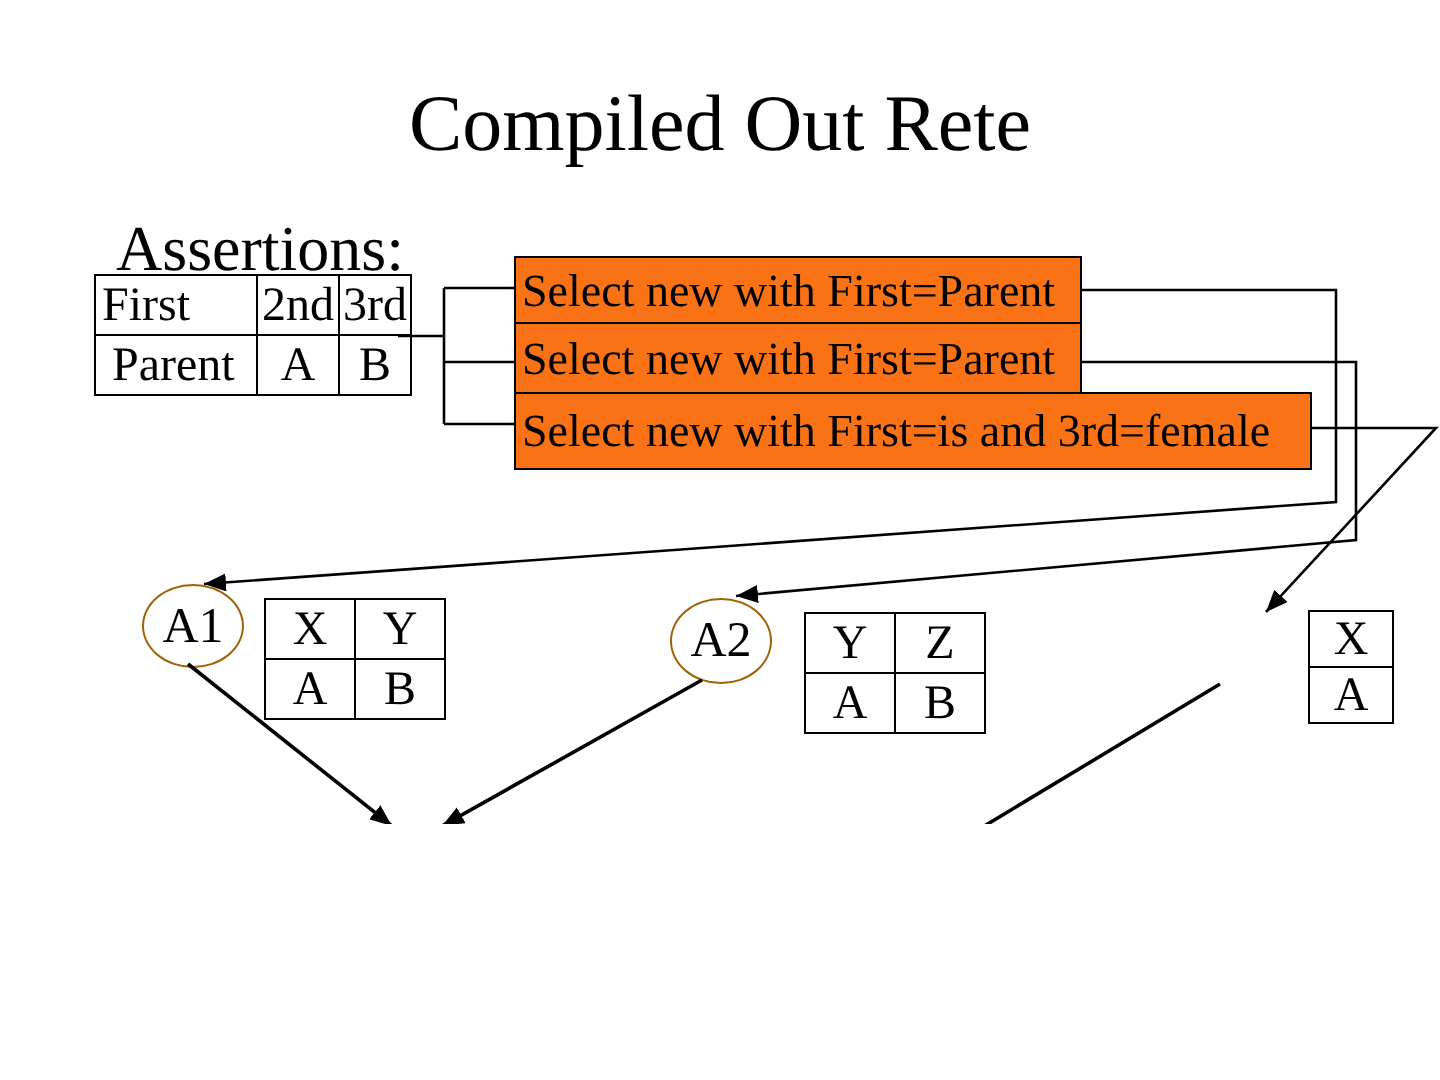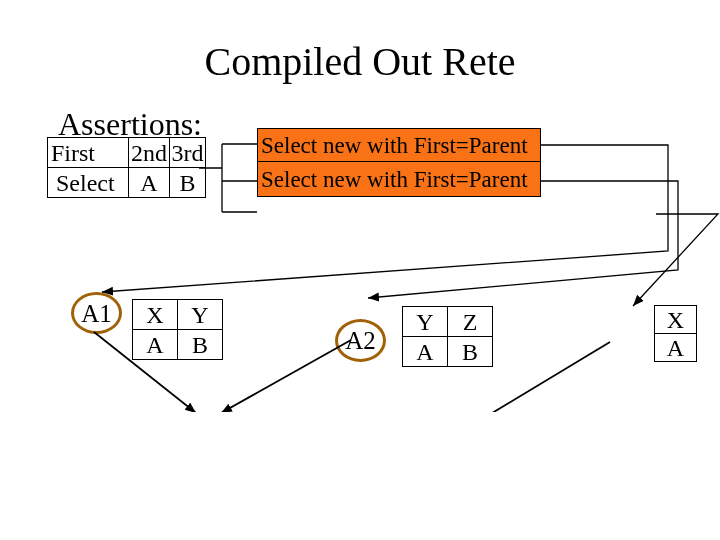--- a/index.html
+++ b/index.html
@@ -61,32 +61,32 @@
     padding-left: 3px;
     white-space: nowrap;
     box-sizing: border-box;
   }
   #select-box-1 { left: 257px; top: 128px; width: 284px; height: 34px; }
   #select-box-2 { left: 257px; top: 161px; width: 284px; height: 36px; }
   #select-box-3 { left: 257px; top: 196px; width: 399px; height: 39px; }
 
   
   .node {
-    border: 3px solid #a16207;
+    border: 1px solid #a16207;
     border-radius: 50%;
     display: flex;
     align-items: center;
     justify-content: center;
     font-size: 25px;
     line-height: 1;
     box-sizing: border-box;
     background: transparent;
   }
   #node-a1 { left: 71px;  top: 292px; width: 51px; height: 42px; }
-  #node-a2 { left: 335px; top: 299px; width: 51px; height: 43px; margin-top: 20px; }
+  #node-a2 { left: 335px; top: 299px; width: 51px; height: 43px; }
   #node-a3 { left: 594px; top: 299px; width: 50px; height: 44px; }
   #node-b1 { left: 186px; top: 429px; width: 43px; height: 50px; }
   #node-b2 { left: 425px; top: 431px; width: 46px; height: 51px; }
 
   
   #memory-a1 { left: 132px; top: 299px; }
   #memory-a2 { left: 402px; top: 306px; }
   #memory-a3 { left: 654px; top: 305px; }
   #memory-a1 td, #memory-a2 td { width: 44px; height: 29px; }
   #memory-a3 td { width: 41px; height: 27px; }
@@ -109,29 +109,30 @@
   <div class="abs assertions-label">Assertions:</div>
 
   <table id="assertions-table" class="abs grid">
     <tbody>
         <tr>
       <td class="c0">First</td>
       <td class="c1">2nd</td>
       <td class="c2">3rd</td>
     </tr>
     <tr>
-      <td class="c0 indent">Select</td>
+      <td class="c0 indent">Parent</td>
       <td class="c1">A</td>
       <td class="c2">B</td>
     </tr>
   </tbody>
     </table>
 
   <div id="select-box-1" class="abs select-box">Select new with First=Parent</div>
   <div id="select-box-2" class="abs select-box">Select new with First=Parent</div>
+  <div id="select-box-3" class="abs select-box">Select new with First=is and 3rd=female</div>
 
   <div id="node-a1" class="abs node">A1</div>
   <div id="node-a2" class="abs node">A2</div>
   <div id="node-b1" class="abs node">B1</div>
 
   <table id="memory-a1" class="abs grid">
     <tbody>
         <tr>
       <td>X</td>
       <td>Y</td>

